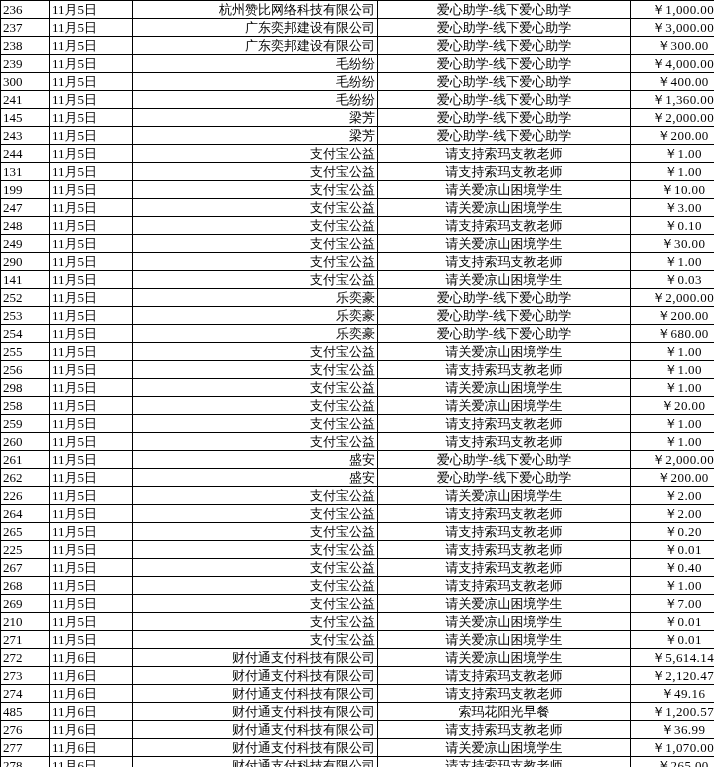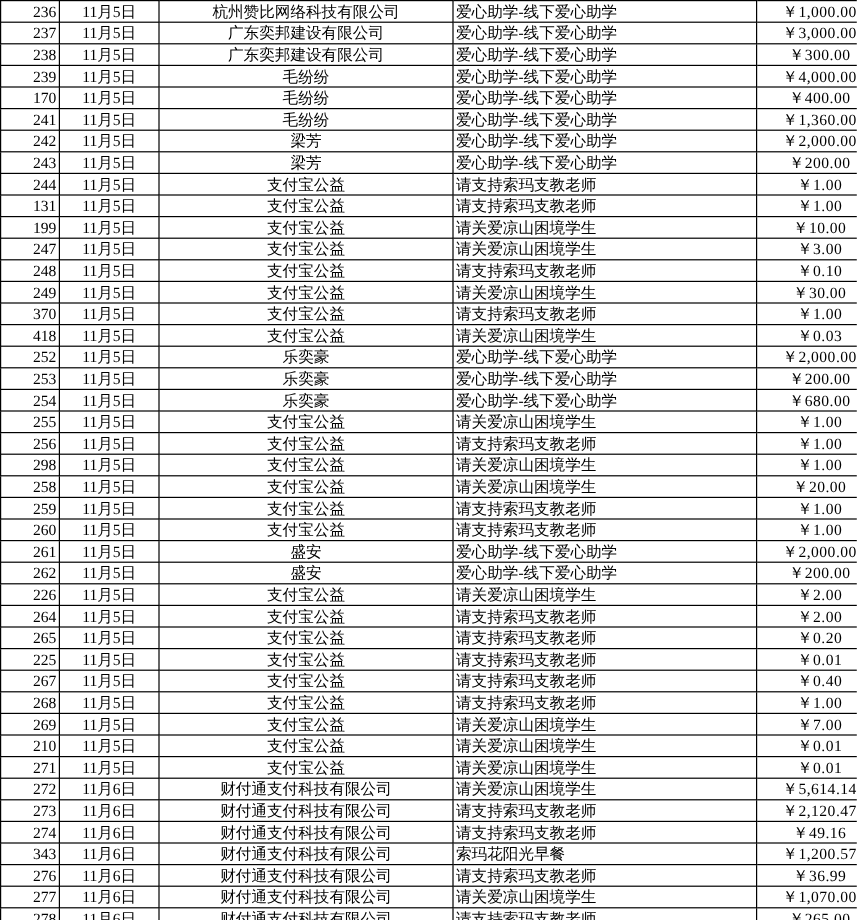--- a/index.html
+++ b/index.html
@@ -24,33 +24,32 @@
     border: 1px solid #000000;
     font-size: 13px;
     line-height: 14px;
     height: 17px;
     padding: 0 2px;
     white-space: nowrap;
     overflow: hidden;
   }
   td.col-index {
     width: 44px;
-    text-align: right;
+    text-align: left;
   }
   td.col-date {
     width: 78px;
-    text-align: center;
   }
   td.col-donor {
     width: 240px;
-    text-align: center;
+    text-align: right;
   }
   td.col-project {
     width: 248px;
-    text-align: left;
+    text-align: center;
   }
   td.col-amount {
     width: 100px;
     text-align: center;
     font-family: "Liberation Serif", "DejaVu Serif", serif;
     letter-spacing: 0.4px;
   }
 </style>
 </head>
 <body>
@@ -79,35 +78,35 @@
         <td class="col-amount">￥300.00</td>
       </tr>
       <tr>
         <td class="col-index">239</td>
         <td class="col-date">11月5日</td>
         <td class="col-donor">毛纷纷</td>
         <td class="col-project">爱心助学-线下爱心助学</td>
         <td class="col-amount">￥4,000.00</td>
       </tr>
       <tr>
-        <td class="col-index">170</td>
+        <td class="col-index">300</td>
         <td class="col-date">11月5日</td>
         <td class="col-donor">毛纷纷</td>
         <td class="col-project">爱心助学-线下爱心助学</td>
         <td class="col-amount">￥400.00</td>
       </tr>
       <tr>
         <td class="col-index">241</td>
         <td class="col-date">11月5日</td>
         <td class="col-donor">毛纷纷</td>
         <td class="col-project">爱心助学-线下爱心助学</td>
         <td class="col-amount">￥1,360.00</td>
       </tr>
       <tr>
-        <td class="col-index">242</td>
+        <td class="col-index">145</td>
         <td class="col-date">11月5日</td>
         <td class="col-donor">梁芳</td>
         <td class="col-project">爱心助学-线下爱心助学</td>
         <td class="col-amount">￥2,000.00</td>
       </tr>
       <tr>
         <td class="col-index">243</td>
         <td class="col-date">11月5日</td>
         <td class="col-donor">梁芳</td>
         <td class="col-project">爱心助学-线下爱心助学</td>
@@ -149,28 +148,28 @@
         <td class="col-amount">￥0.10</td>
       </tr>
       <tr>
         <td class="col-index">249</td>
         <td class="col-date">11月5日</td>
         <td class="col-donor">支付宝公益</td>
         <td class="col-project">请关爱凉山困境学生</td>
         <td class="col-amount">￥30.00</td>
       </tr>
       <tr>
-        <td class="col-index">370</td>
-        <td class="col-date">11月5日</td>
-        <td class="col-donor">支付宝公益</td>
-        <td class="col-project">请支持索玛支教老师</td>
-        <td class="col-amount">￥1.00</td>
-      </tr>
-      <tr>
-        <td class="col-index">418</td>
+        <td class="col-index">290</td>
+        <td class="col-date">11月5日</td>
+        <td class="col-donor">支付宝公益</td>
+        <td class="col-project">请支持索玛支教老师</td>
+        <td class="col-amount">￥1.00</td>
+      </tr>
+      <tr>
+        <td class="col-index">141</td>
         <td class="col-date">11月5日</td>
         <td class="col-donor">支付宝公益</td>
         <td class="col-project">请关爱凉山困境学生</td>
         <td class="col-amount">￥0.03</td>
       </tr>
       <tr>
         <td class="col-index">252</td>
         <td class="col-date">11月5日</td>
         <td class="col-donor">乐奕豪</td>
         <td class="col-project">爱心助学-线下爱心助学</td>
@@ -324,21 +323,21 @@
         <td class="col-amount">￥2,120.47</td>
       </tr>
       <tr>
         <td class="col-index">274</td>
         <td class="col-date">11月6日</td>
         <td class="col-donor">财付通支付科技有限公司</td>
         <td class="col-project">请支持索玛支教老师</td>
         <td class="col-amount">￥49.16</td>
       </tr>
       <tr>
-        <td class="col-index">343</td>
+        <td class="col-index">485</td>
         <td class="col-date">11月6日</td>
         <td class="col-donor">财付通支付科技有限公司</td>
         <td class="col-project">索玛花阳光早餐</td>
         <td class="col-amount">￥1,200.57</td>
       </tr>
       <tr>
         <td class="col-index">276</td>
         <td class="col-date">11月6日</td>
         <td class="col-donor">财付通支付科技有限公司</td>
         <td class="col-project">请支持索玛支教老师</td>

